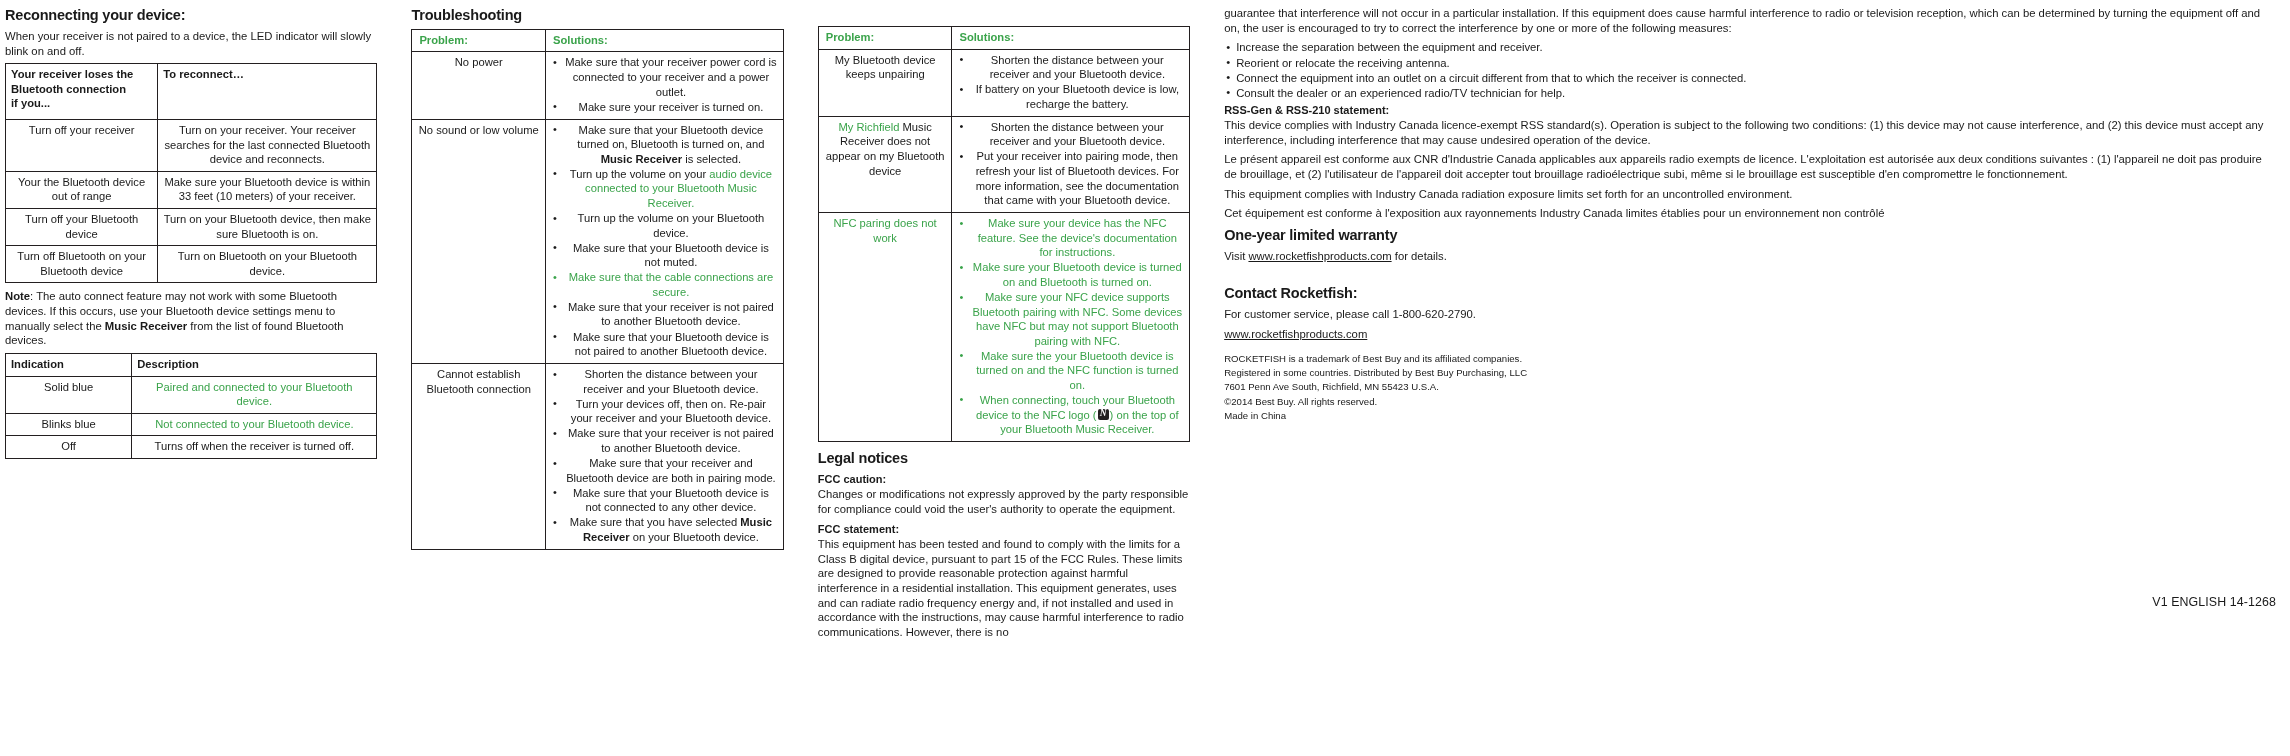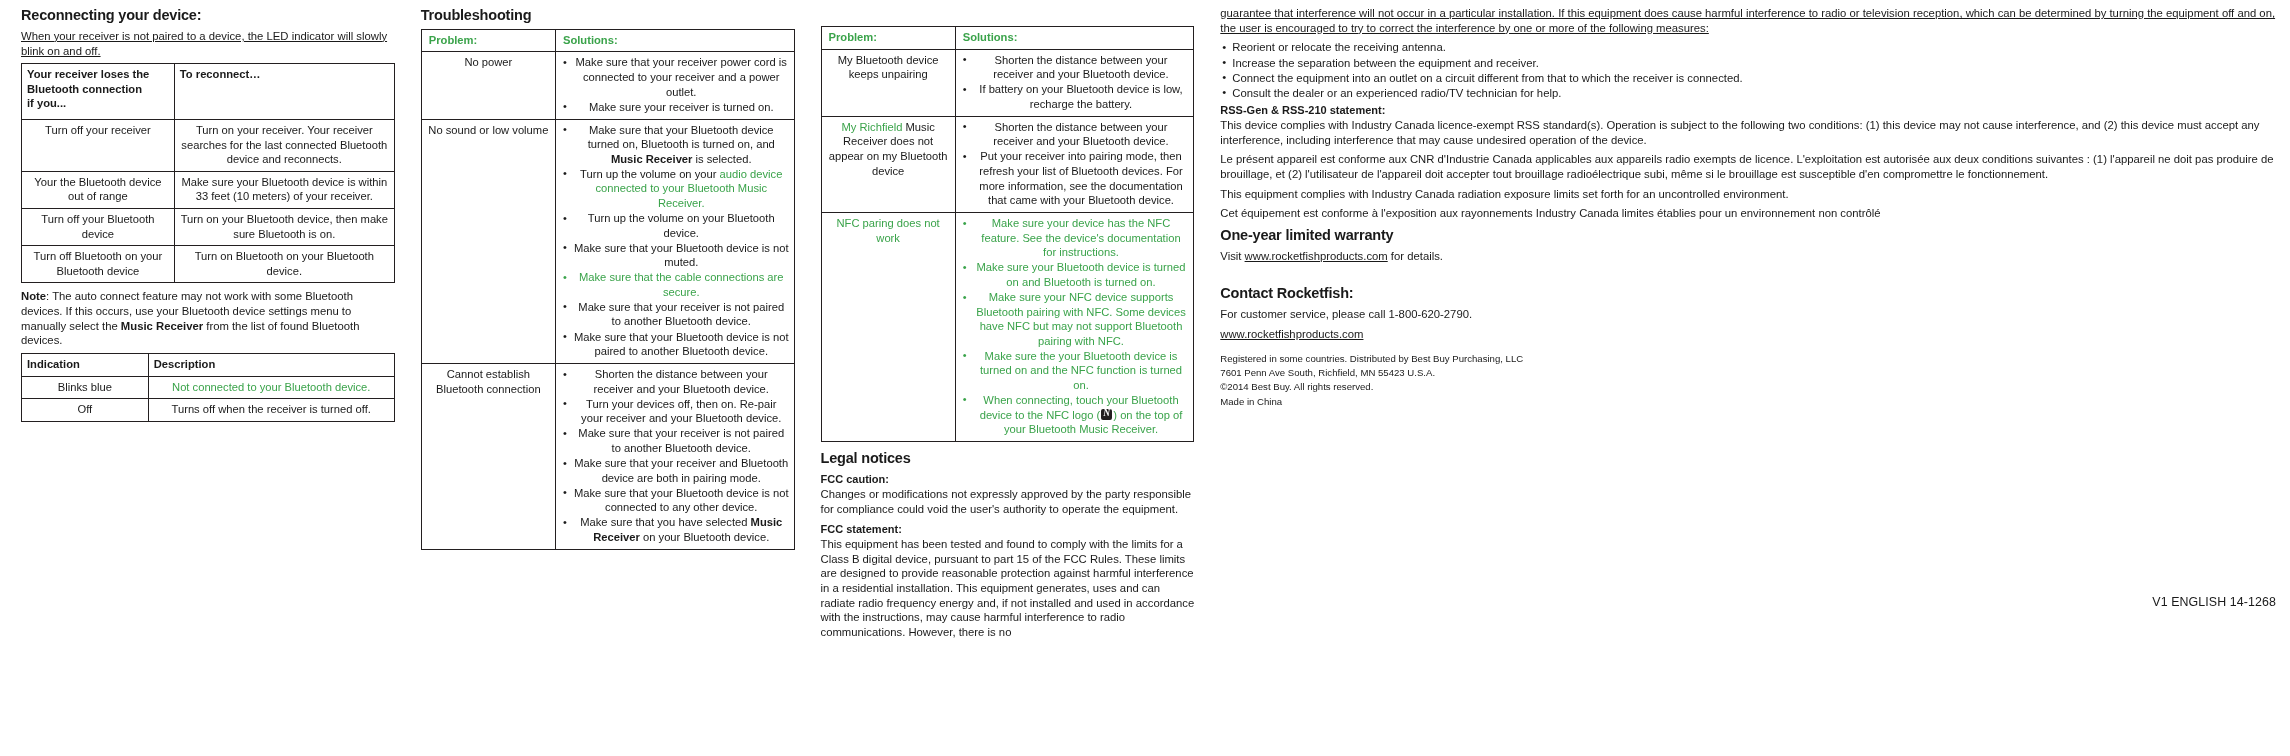--- a/index.html
+++ b/index.html
@@ -11,23 +11,23 @@
     width: 2290px; height: 756px;
     font-family: "Liberation Sans", sans-serif;
     color: #1a1a1a;
     font-size: 11.3px;
     line-height: 1.30;
     overflow: hidden;
   }
   .page {
     position: relative;
     width: 2290px; height: 616px;
-    padding: 6px 14px 0 19px;
+    padding: 6px 14px 0 3px;
     display: flex;
-    gap: 8px;
+    gap: 16px;
   }
   .col {
     position: relative;
     height: 740px;
   }
   .col1 { width: 378px; padding-left: 2px; }
   .col2 { width: 394px; padding-left: 18px; }
   .col3 { width: 394px; padding-left: 18px; }
   .col4 { width: 1080px; padding-left: 18px; }
 
@@ -36,21 +36,21 @@
     font-weight: bold;
     margin: 0 0 4px 0;
     letter-spacing: -0.2px;
   }
   h3.sub {
     font-size: 11px;
     font-weight: bold;
     margin: 2px 0 1px 0;
   }
   p.body { margin: 0 0 5px 0; }
-  .tight { margin-bottom: 1px; text-decoration: underline; }
+  .tight { margin-bottom: 1px; }
 
   
   table.doc {
     border-collapse: collapse;
     width: 100%;
     border: 1.6px solid #231f20;
     margin-bottom: 6px;
   }
   table.doc th, table.doc td {
     border: 0.9px solid #231f20;
@@ -211,20 +211,24 @@
           <col class="c1">
           <col class="c2">
         </colgroup>
       <thead>
         <tr>
           <th>Indication</th>
           <th>Description</th>
         </tr>
       </thead>
       <tbody id="led-body">
+          <tr>
+            <td>Solid blue</td>
+            <td class="green">Paired and connected to your Bluetooth device.</td>
+          </tr>
           <tr>
             <td>Blinks blue</td>
             <td class="green">Not connected to your Bluetooth device.</td>
           </tr>
           <tr>
             <td>Off</td>
             <td>Turns off when the receiver is turned off.</td>
           </tr>
         </tbody>
     </table>
@@ -333,22 +337,22 @@
     <h2 class="sec" style="margin-top:7px">Legal notices</h2>
     <h3 class="sub">FCC caution:</h3>
     <p class="body">Changes or modifications not expressly approved by the party responsible for compliance could void the user's authority to operate the equipment.</p>
     <h3 class="sub">FCC statement:</h3>
     <p class="body">This equipment has been tested and found to comply with the limits for a Class B digital device, pursuant to part 15 of the FCC Rules. These limits are designed to provide reasonable protection against harmful interference in a residential installation. This equipment generates, uses and can radiate radio frequency energy and, if not installed and used in accordance with the instructions, may cause harmful interference to radio communications. However, there is no</p>
   </div>
 
   <div class="col col4">
     <p class="body tight">guarantee that interference will not occur in a particular installation. If this equipment does cause harmful interference to radio or television reception, which can be determined by turning the equipment off and on, the user is encouraged to try to correct the interference by one or more of the following measures:</p>
     <ul class="plain" id="fcc-measures">
+        <li>Increase the separation between the equipment and receiver.</li>
         <li>Reorient or relocate the receiving antenna.</li>
-        <li>Increase the separation between the equipment and receiver.</li>
         <li>Connect the equipment into an outlet on a circuit different from that to which the receiver is connected.</li>
         <li>Consult the dealer or an experienced radio/TV technician for help.</li>
       </ul>
 
     <h3 class="sub">RSS-Gen &amp; RSS-210 statement:</h3>
     <p class="body">This device complies with Industry Canada licence-exempt RSS standard(s). Operation is subject to the following two conditions: (1) this device may not cause interference, and (2) this device must accept any interference, including interference that may cause undesired operation of the device.</p>
     <p class="body">Le présent appareil est conforme aux CNR d'Industrie Canada applicables aux appareils radio exempts de licence. L'exploitation est autorisée aux deux conditions suivantes : (1) l'appareil ne doit pas produire de brouillage, et (2) l'utilisateur de l'appareil doit accepter tout brouillage radioélectrique subi, même si le brouillage est susceptible d'en compromettre le fonctionnement.</p>
 
     <p class="body">This equipment complies with Industry Canada radiation exposure limits set forth for an uncontrolled environment.</p>
     <p class="body">Cet équipement est conforme à l'exposition aux rayonnements Industry Canada limites établies pour un environnement non contrôlé</p>
@@ -358,20 +362,21 @@
       <span>Visit </span><span class="link">www.rocketfishproducts.com</span><span> for details.</span>
     </p>
 
     <div class="spacer-lg"></div>
 
     <h2 class="sec">Contact Rocketfish:</h2>
     <p class="body">For customer service, please call 1-800-620-2790.</p>
     <p class="body"><span class="link">www.rocketfishproducts.com</span></p>
 
     <div class="fine" id="fine-print">
+        <div>ROCKETFISH is a trademark of Best Buy and its affiliated companies.</div>
         <div>Registered in some countries. Distributed by Best Buy Purchasing, LLC</div>
         <div>7601 Penn Ave South, Richfield, MN 55423 U.S.A.</div>
         <div>©2014 Best Buy. All rights reserved.</div>
         <div>Made in China</div>
       </div>
   </div>
 
   <div class="version">V1 ENGLISH 14-1268</div>
 </div>
 

